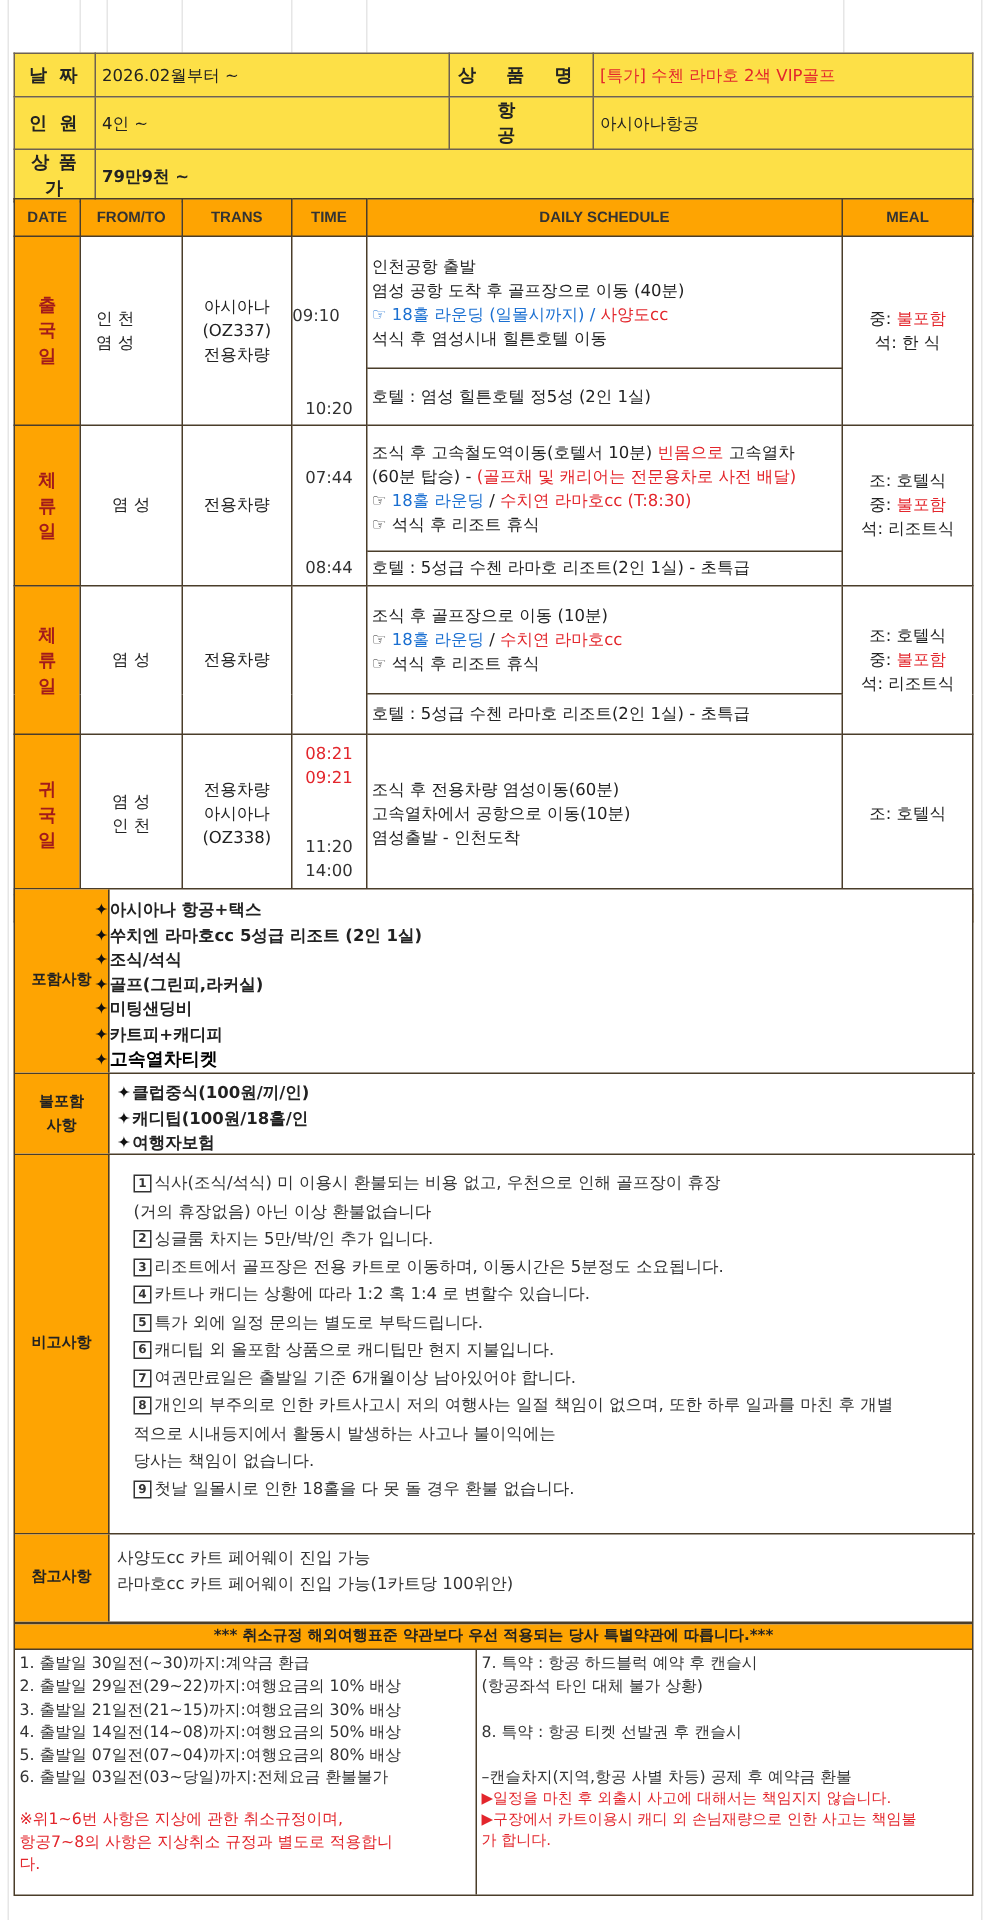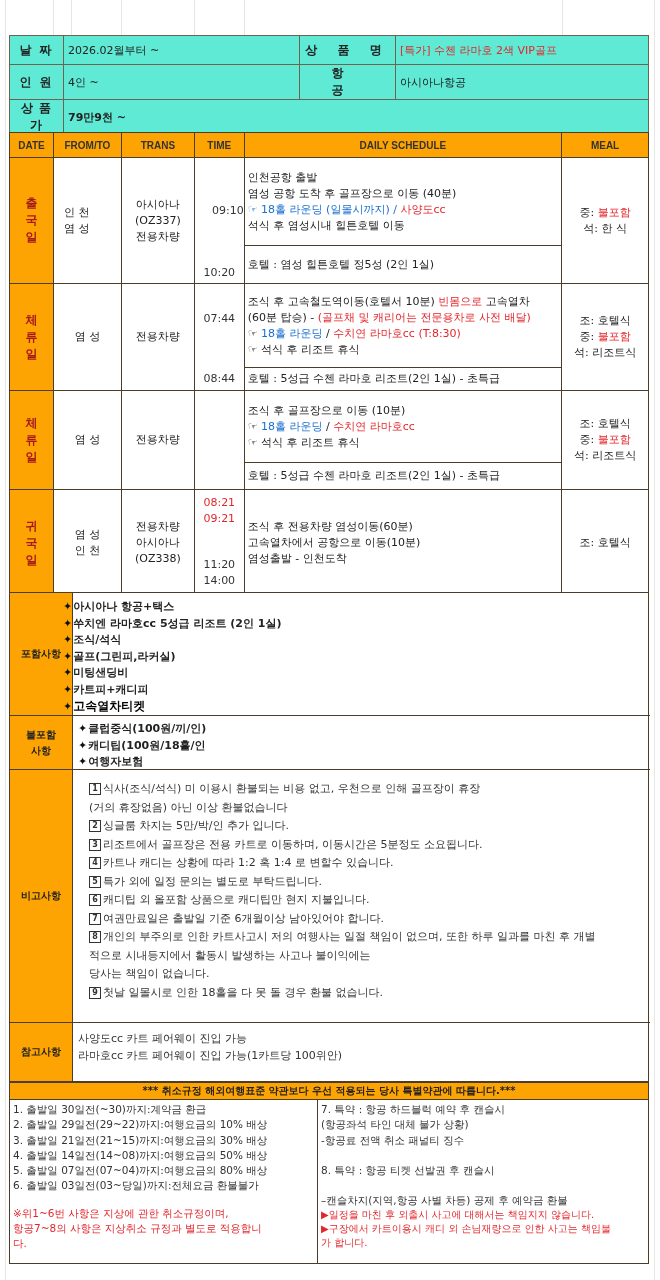--- a/index.html
+++ b/index.html
@@ -3,21 +3,21 @@
 <meta charset="utf-8">
 <style>
   * { box-sizing: border-box; margin: 0; padding: 0; }
   html, body { width: 660px; height: 1280px; background: #ffffff; overflow: hidden; }
   body { font-family: "DejaVu Sans", "Liberation Sans", sans-serif; font-size: 11px; color: #222; position: relative; }
   .vline { position: absolute; top: 0; width: 1px; background: #e6e6e6; height: 1280px; }
   .abs { position: absolute; }
   table { border-collapse: collapse; }
   
   .info { position: absolute; left: 9px; top: 35px; width: 640px; }
-  .info td { border: 1px solid #6e6250; background: #5eead4; height: 29px; font-size: 11px; padding: 0 4px; }
+  .info td { border: 1px solid #6e6250; background: #fde047; height: 29px; font-size: 11px; padding: 0 4px; }
   .info td.lbl { text-align: center; font-weight: bold; font-size: 12px; letter-spacing: 2px; }
   .red { color: #e3262c; }
   .blue { color: #1a6fd1; }
   .bold { font-weight: bold; }
   
   .sched { position: absolute; left: 9px; top: 132px; width: 640px; }
   .sched td, .sched th { border: 1px solid #4a3d2a; }
   .sched th { background: #fea402; height: 25px; font-size: 10px; font-weight: bold; color: #333; font-family: "Liberation Sans", sans-serif; }
   .date-cell { background: #fea402; color: #a31b1b; font-weight: bold; font-size: 12px; text-align: center; line-height: 17px; width: 44px; }
   .date-cell span { display: block; }
@@ -89,21 +89,21 @@
       <div style="display:flex;justify-content:space-between;padding:0 10px">
             <span>염 성</span>
           </div>
     </td>
     <td class="c" rowspan="2" data-name="transport">
       <div>아시아나</div>
       <div>(OZ337)</div>
       <div>전용차량</div>
     </td>
     <td class="time" rowspan="2" data-name="time-cell">
-      <div style="position:absolute;top:46px;width:100%;text-align:right">09:10</div>
+      <div style="position:absolute;top:46px;width:100%;text-align:left">09:10</div>
       <div style="position:absolute;top:108px;width:100%;text-align:center">10:20</div>
     </td>
     <td class="sch" data-name="schedule-detail">
       <div>인천공항 출발</div>
       <div>염성 공항 도착 후 골프장으로 이동 (40분)</div>
       <div><span class="blue">☞ </span><span class="blue">18홀 라운딩 (일몰시까지) / </span><span class="red">사양도cc</span></div>
       <div> 석식 후 염성시내 힐튼호텔 이동</div>
     </td>
     <td class="meal" rowspan="2" data-name="meal-cell">
       <div><span>중: </span><span class="red">불포함</span></div>
@@ -272,21 +272,20 @@
     <div data-name="list-item">5.  출발일 07일전(07~04)까지:여행요금의 80% 배상</div>
     <div data-name="list-item">6.  출발일 03일전(03~당일)까지:전체요금 환불불가</div>
     <div style="height:12px"></div>
     <div class="red" data-name="cancellation-note">※위1~6번  사항은  지상에  관한  취소규정이며,</div>
     <div class="red" data-name="cancellation-note">항공7~8의  사항은  지상취소  규정과  별도로  적용합니</div>
     <div class="red" data-name="cancellation-note">다.</div>
   </div>
   <div class="abs" style="left:308px;top:17px;width:330px;height:163px;padding:2px 3px;font-size:10.5px;line-height:15.3px;color:#333;" data-name="cancellation-right">
     <div data-name="list-item">7.  특약  :  항공  하드블럭  예약  후  캔슬시</div>
     <div data-name="list-item">(항공좌석  타인  대체  불가 상황)</div>
-    <div data-name="list-item">-항공료  전액  취소  패널티  징수</div>
     <div style="height:15px"></div>
     <div data-name="list-item">8.  특약  :  항공  티켓  선발권  후  캔슬시</div>
     <div style="height:15px"></div>
     <div data-name="list-item">–캔슬차지(지역,항공 사별 차등) 공제  후 예약금 환불</div>
     <div class="red" style="font-size:10px;line-height:14px" data-name="cancellation-note">▶일정을 마친 후 외출시 사고에 대해서는 책임지지 않습니다.</div>
     <div class="red" style="font-size:10px;line-height:14px" data-name="cancellation-note">▶구장에서 카트이용시 캐디 외 손님재량으로 인한 사고는 책임불</div>
     <div class="red" style="font-size:10px;line-height:14px" data-name="cancellation-note">가 합니다.</div>
   </div>
 </div>
 

